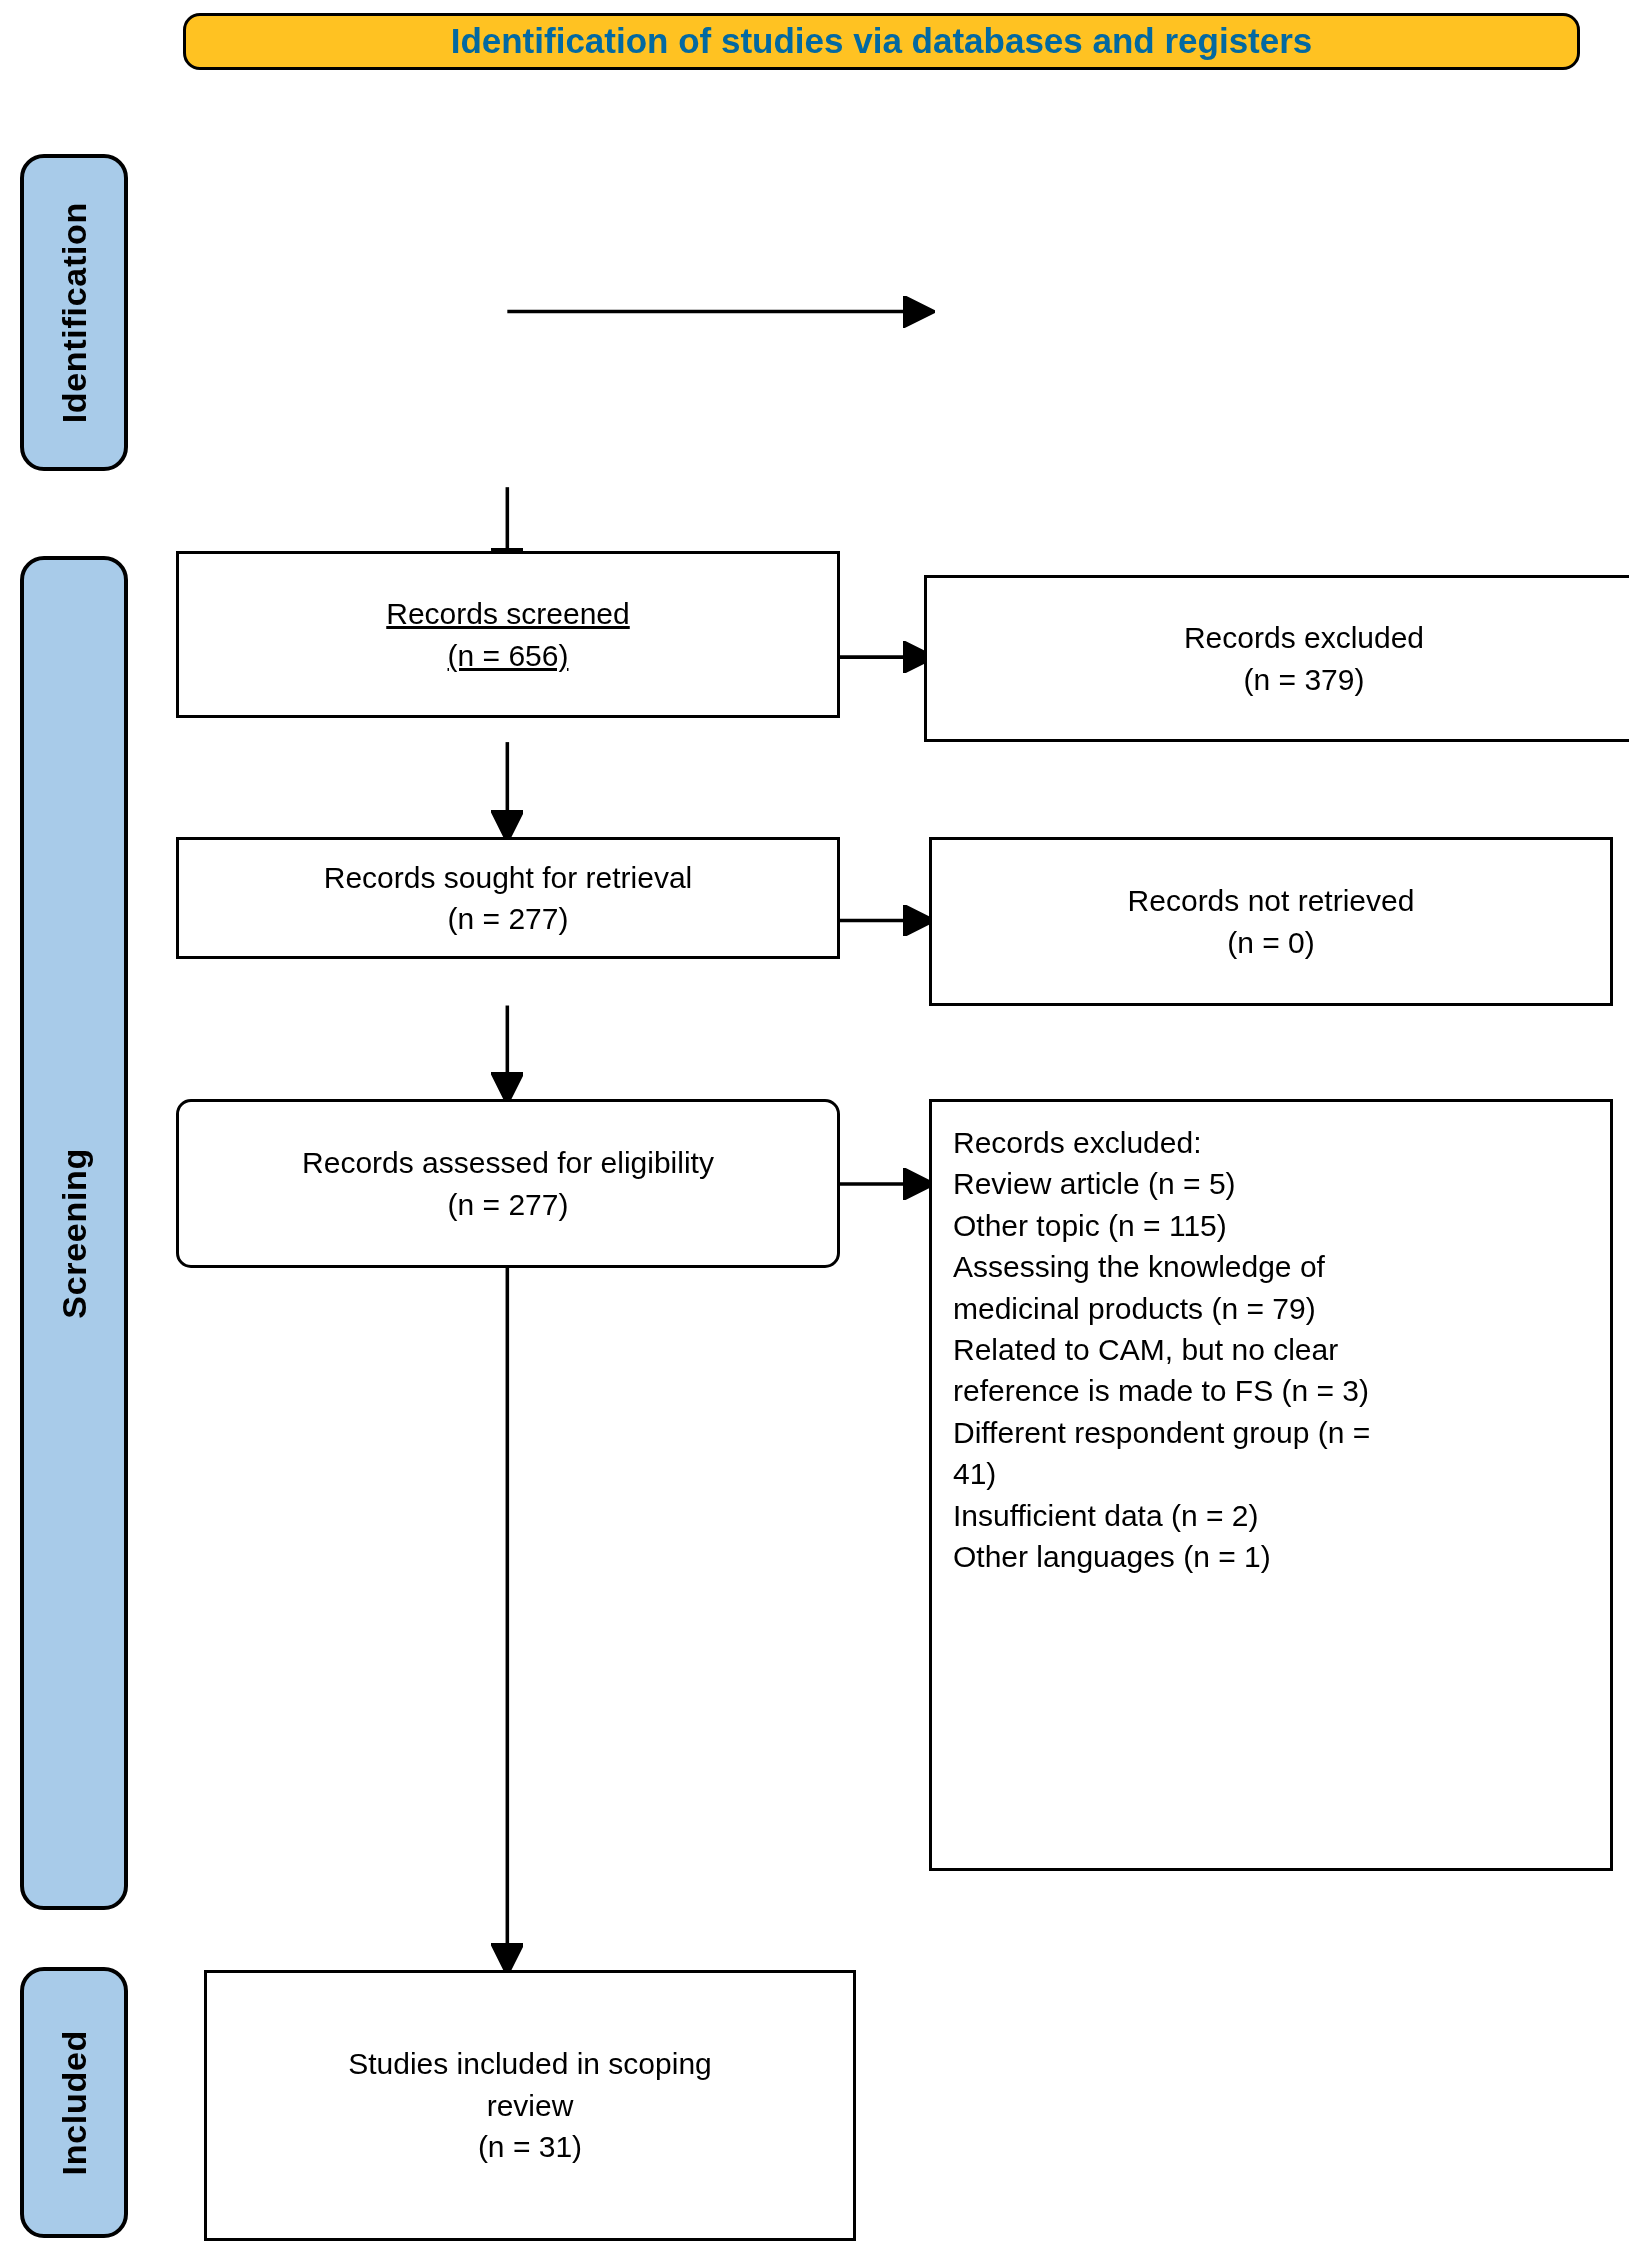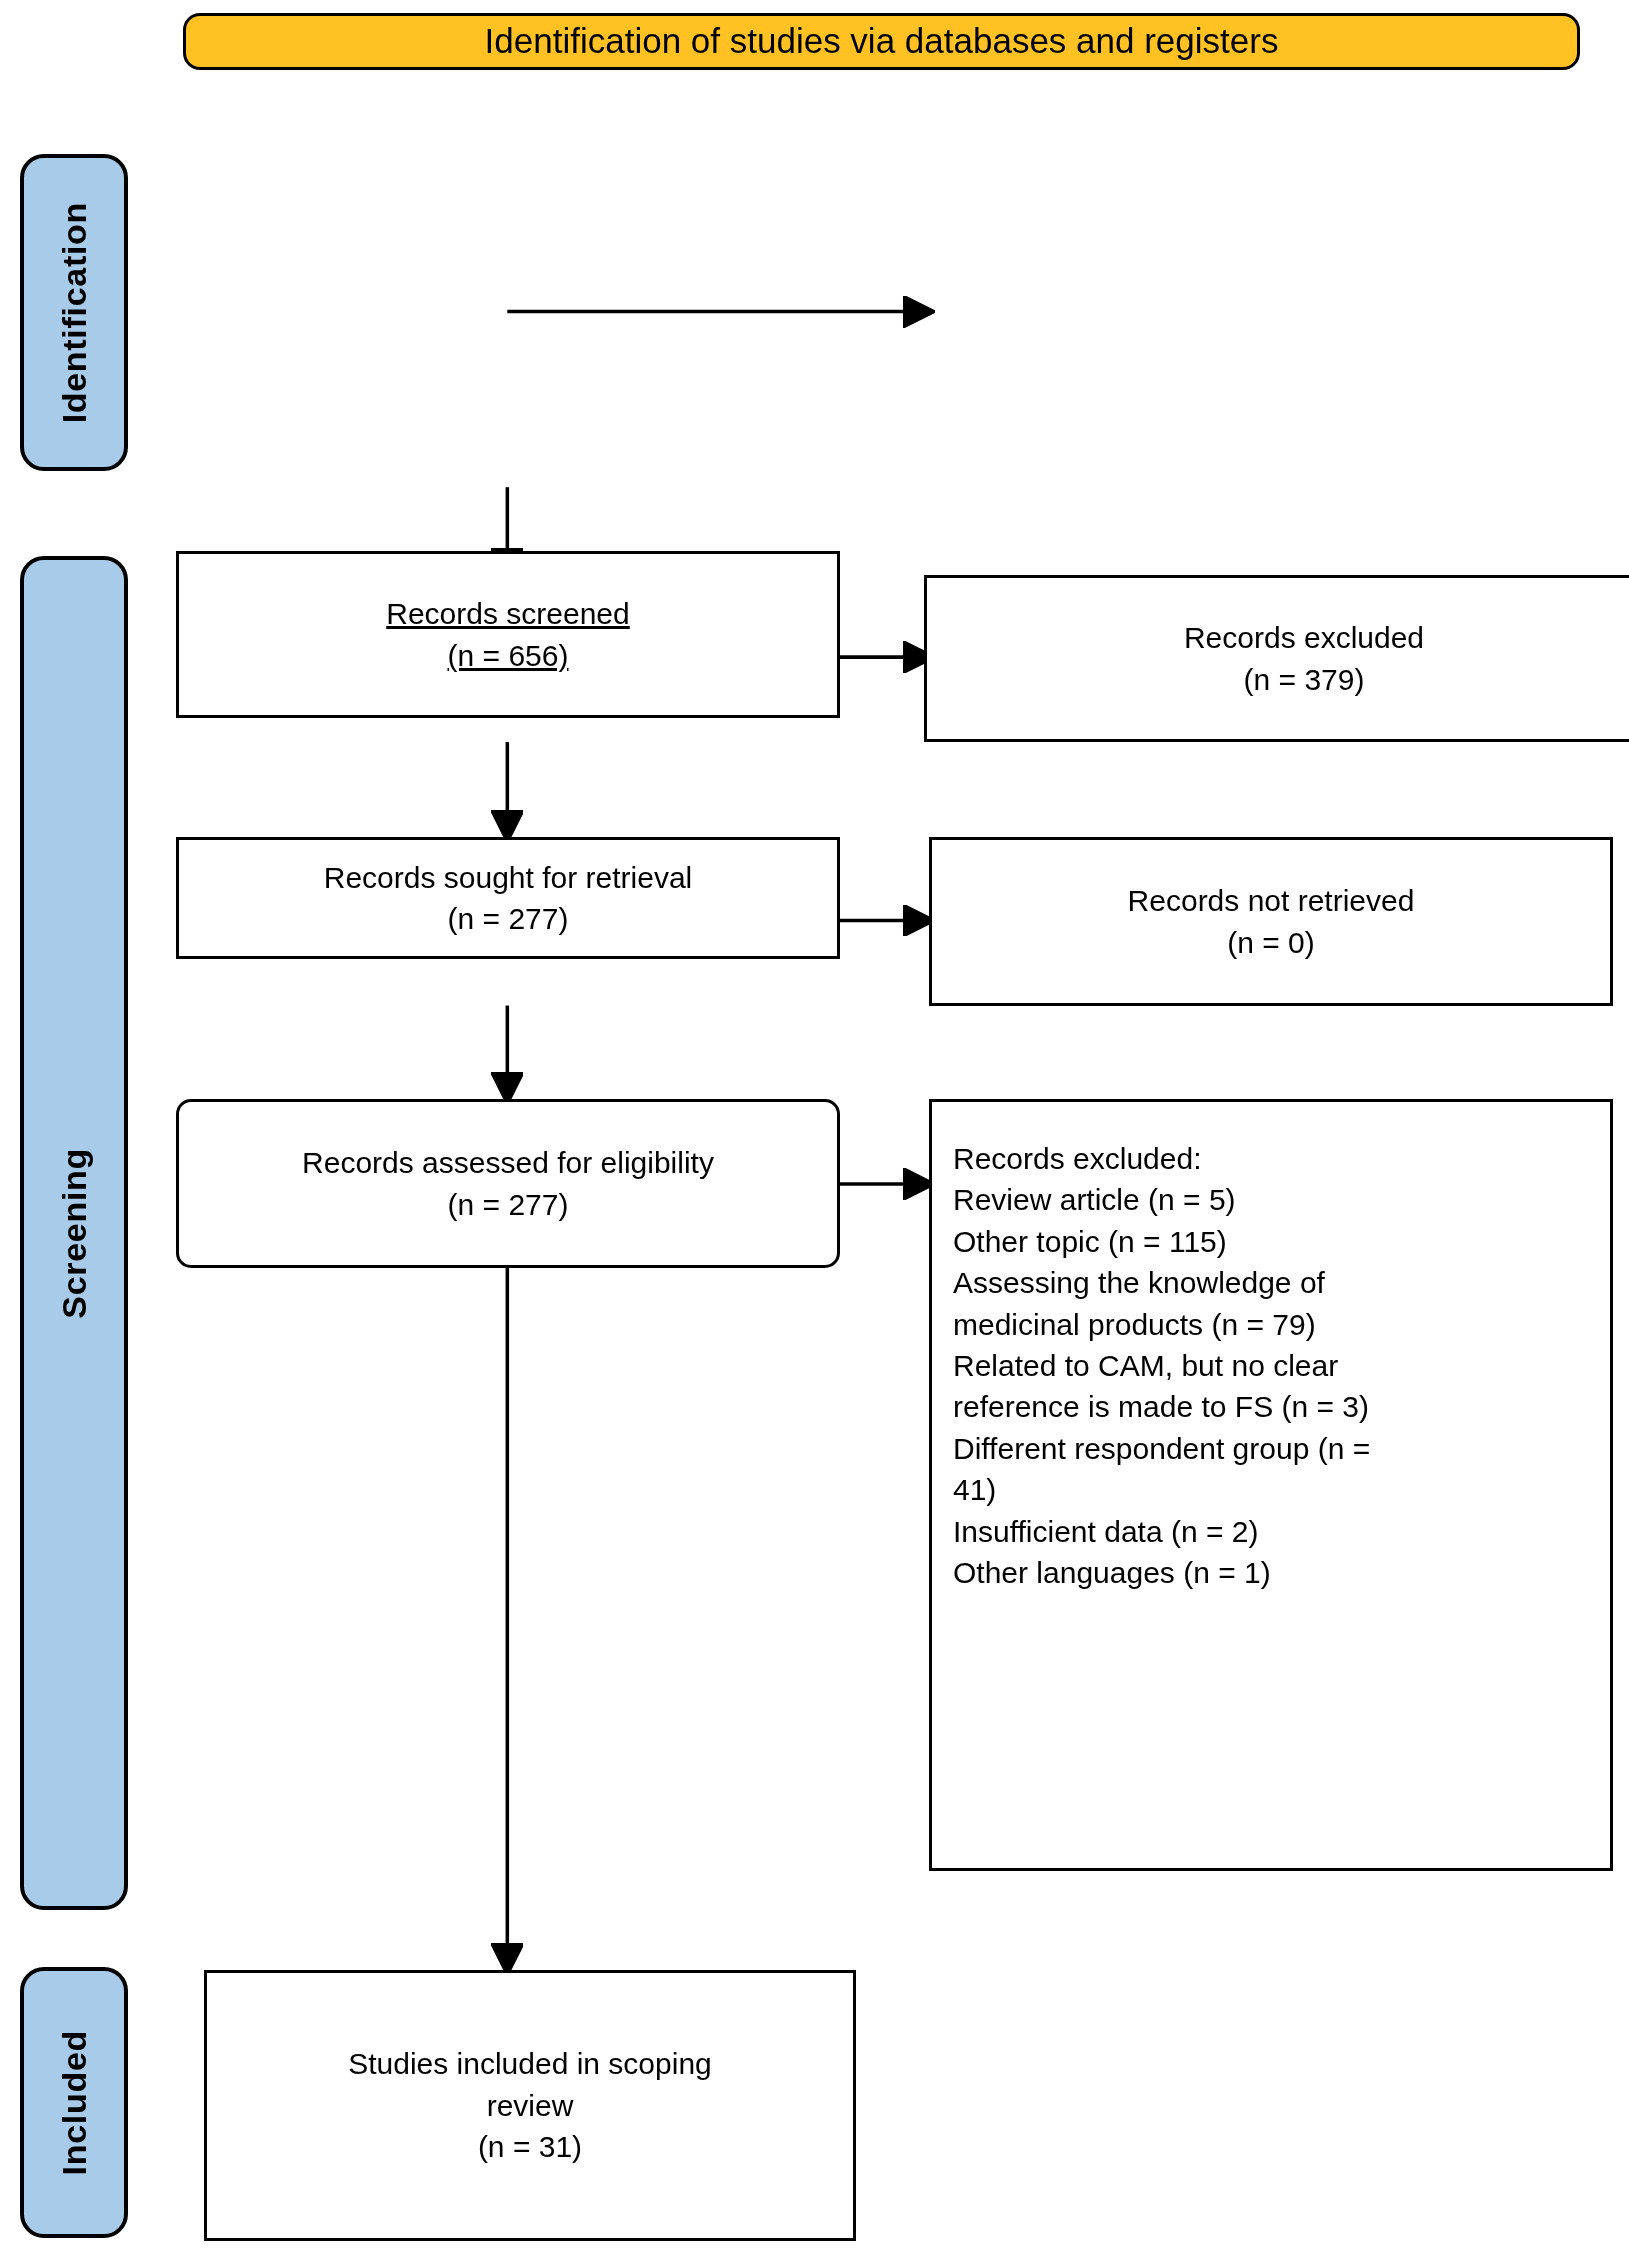--- a/index.html
+++ b/index.html
@@ -45,23 +45,23 @@
     position: absolute;
     background: #ffc222;
     border: 3.5px solid #000000;
     border-radius: 17px;
     box-sizing: border-box;
     display: flex;
     align-items: center;
     justify-content: center;
   }
   .banner-title {
-    font-weight: normal;
+    font-weight: bold;
     font-size: 35px;
-    color: #000000;
+    color: #0369a1;
     text-align: center;
     line-height: 1.1;
   }
 
   
   .box {
     position: absolute;
     background: #ffffff;
     border: 3.5px solid #000000;
     box-sizing: border-box;
@@ -149,21 +149,21 @@
   <div class="box centered" style="left:929px; top:837px; width:684px; height:169px;">
     <span class="box-text">Records not retrieved
 (n = 0)</span>
   </div>
 
   <div class="box centered" style="left:176px; top:1099px; width:664px; height:169px;border-radius:15px;">
     <span class="box-text">Records assessed for eligibility
 (n = 277)</span>
   </div>
 
-  <div class="box lefted" style="left:929px; top:1099px; width:684px; height:772px; justify-content:flex-start; padding-top:36px;">
+  <div class="box lefted" style="left:929px; top:1099px; width:684px; height:772px; justify-content:flex-start; padding-top:20px;">
     <span class="box-text">Records excluded:
 Review article (n = 5)
 Other topic (n = 115)
 Assessing the knowledge of
 medicinal products (n = 79)
 Related to CAM, but no clear
 reference is made to FS (n = 3)
 Different respondent group (n =
 41)
 Insufficient data (n = 2)

